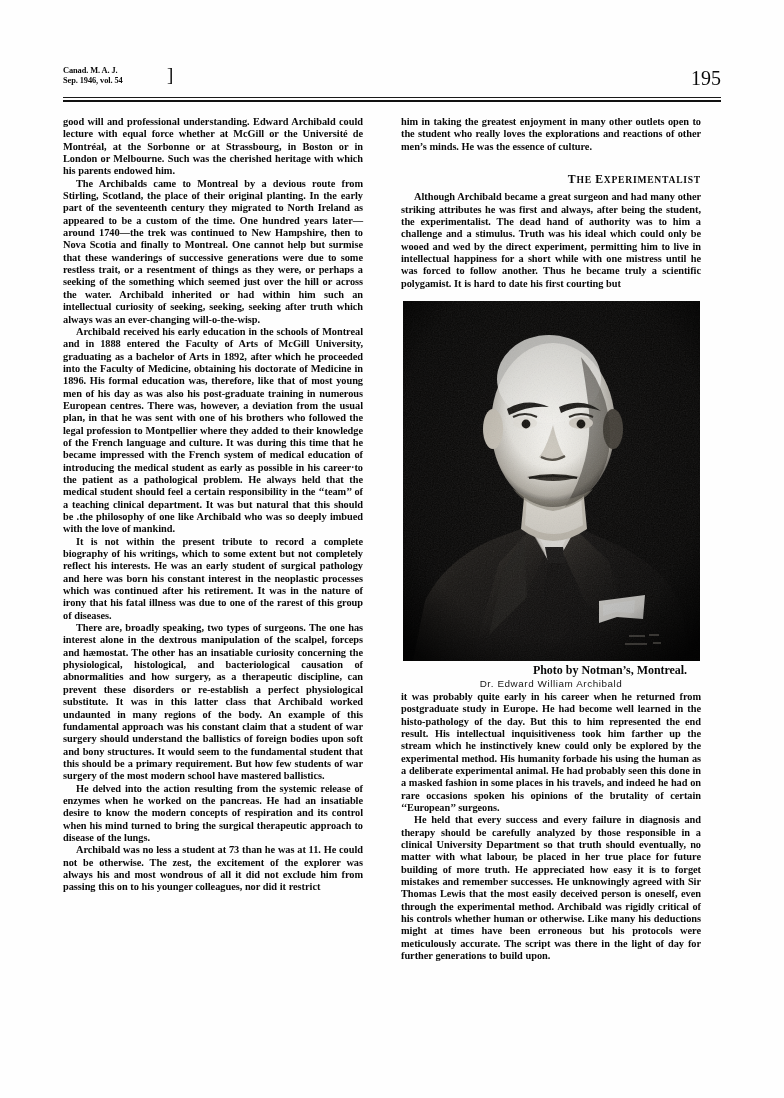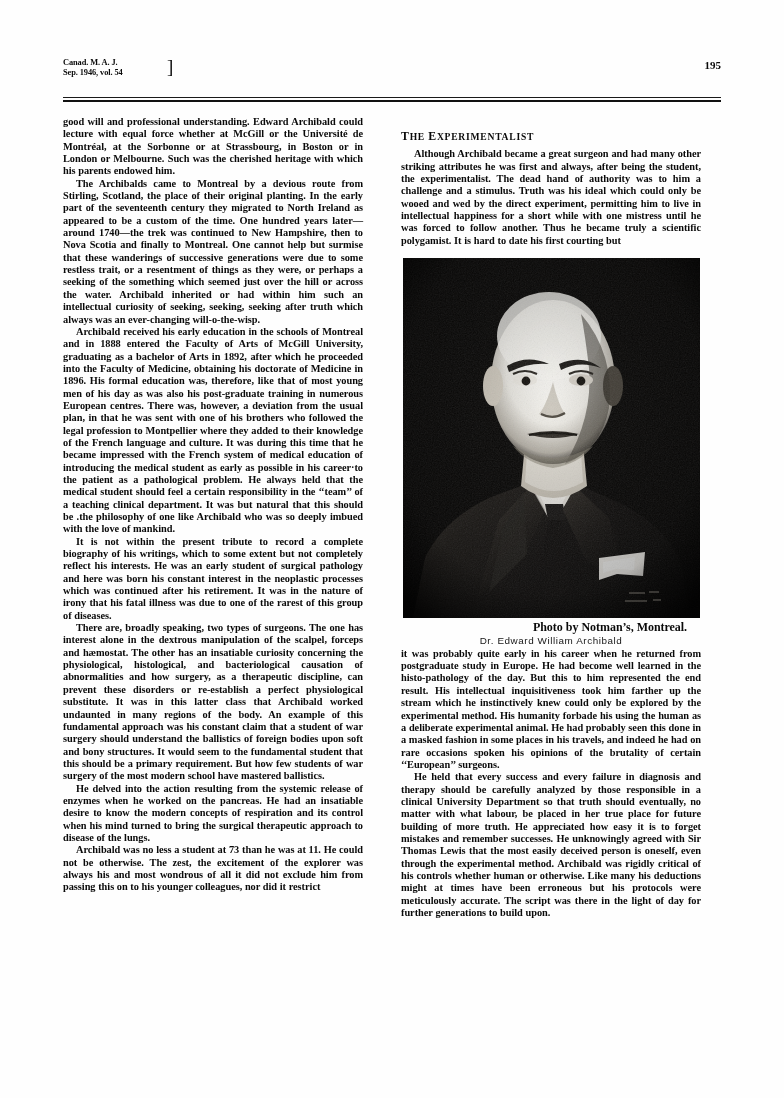--- a/index.html
+++ b/index.html
@@ -20,21 +20,21 @@
     left: 0; top: 0;
     width: 784px;
     height: 1098px;
     background: #fefefe;
   }
 
   
   .running-head {
     position: absolute;
     left: 63px;
-    top: 58px;
+    top: 66px;
     width: 658px;
     height: 30px;
   }
   .journal-ref {
     position: absolute;
     left: 0;
     top: 0;
     font-size: 8.4px;
     font-weight: bold;
     line-height: 10.2px;
@@ -57,22 +57,22 @@
     text-align: center;
     font-size: 12.6px;
     font-weight: bold;
     letter-spacing: 0.9px;
   }
   .head-title .cap1 { font-size: 15.5px; }
   .folio {
     position: absolute;
     right: 0;
     top: 1px;
-    font-size: 11px;
-    font-weight: bold;
+    font-size: 20px;
+    font-weight: normal;
     margin-left: 18px;
   }
   .rule-group {
     position: absolute;
     left: 63px;
     top: 97px;
     width: 658px;
   }
   .rule-thin {
     height: 1px;
@@ -102,22 +102,22 @@
   .col-left  { left: 63px; }
   .col-right { left: 401px; }
 
   .col p {
     margin: 0;
     text-indent: 13px;
   }
   .col p.cont { text-indent: 0; }
 
   .section-head {
-    margin: 14px 0 5px 0;
-    text-align: left;
+    margin: 20px 0 5px 0;
+    text-align: right;
     font-size: 9.6px;
     font-weight: bold;
     letter-spacing: 0.75px;
     text-indent: 0;
   }
   .section-head .cap1 { font-size: 11.8px; }
 
   
   .figure {
     margin: 11px 0 0 0;
@@ -176,20 +176,21 @@
 
 
     <p>Archibald received his early education in the schools of Montreal and in 1888 entered the Faculty of Arts of McGill University, graduating as a bachelor of Arts in 1892, after which he proceeded into the Faculty of Medicine, obtaining his doctorate of Medicine in 1896. His formal education was, therefore, like that of most young men of his day as was also his post-graduate training in numerous European centres. There was, however, a deviation from the usual plan, in that he was sent with one of his brothers who followed the legal profession to Montpellier where they added to their knowledge of the French language and culture. It was during this time that he became impressed with the French system of medical education of introducing the medical student as early as possible in his career·to the patient as a pathological problem. He always held that the medical student should feel a certain responsibility in the ‘‘team’’ of a teaching clinical department. It was but natural that this should be .the philosophy of one like Archibald who was so deeply imbued with the love of mankind.</p>
     <p>It is not within the present tribute to record a complete biography of his writings, which to some extent but not completely reflect his interests. He was an early student of surgical pathology and here was born his constant interest in the neoplastic processes which was continued after his retirement. It was in the nature of irony that his fatal illness was due to one of the rarest of this group of diseases.</p>
     <p>There are, broadly speaking, two types of surgeons. The one has interest alone in the dextrous manipulation of the scalpel, forceps and hæmostat. The other has an insatiable curiosity concerning the physiological, histological, and bacteriological causation of abnormalities and how surgery, as a therapeutic discipline, can prevent these disorders or re-establish a perfect physiological substitute. It was in this latter class that Archibald worked undaunted in many regions of the body. An example of this fundamental approach was his constant claim that a student of war surgery should understand the ballistics of foreign bodies upon soft and bony structures. It would seem to the fundamental student that this should be a primary requirement. But how few students of war surgery of the most modern school have mastered ballistics.</p>
     <p>He delved into the action resulting from the systemic release of enzymes when he worked on the pancreas. He had an insatiable desire to know the modern concepts of respiration and its control when his mind turned to bring the surgical therapeutic approach to disease of the lungs.</p>
     <p>Archibald was no less a student at 73 than he was at 11. He could not be otherwise. The zest, the excitement of the explorer was always his and most wondrous of all it did not exclude him from passing this on to his younger colleagues, nor did it restrict</p>
   </div>
 
   <div class="col col-right">
+    <p class="cont">him in taking the greatest enjoyment in many other outlets open to the student who really loves the explorations and reactions of other men’s minds. He was the essence of culture.</p>
 
     <div class="section-head">
       <span><span class="cap1">T</span>HE <span class="cap1">E</span>XPERIMENTALIST</span>
     </div>
 
     <p>Although Archibald became a great surgeon and had many other striking attributes he was first and always, after being the student, the experimentalist. The dead hand of authority was to him a challenge and a stimulus. Truth was his ideal which could only be wooed and wed by the direct experiment, permitting him to live in intellectual happiness for a short while with one mistress until he was forced to follow another. Thus he became truly a scientific polygamist. It is hard to date his first courting but</p>
 
     <div class="figure">
       <div class="photo-frame">
         <svg width="297" height="360" viewBox="0 0 297 360" xmlns="http://www.w3.org/2000/svg">

